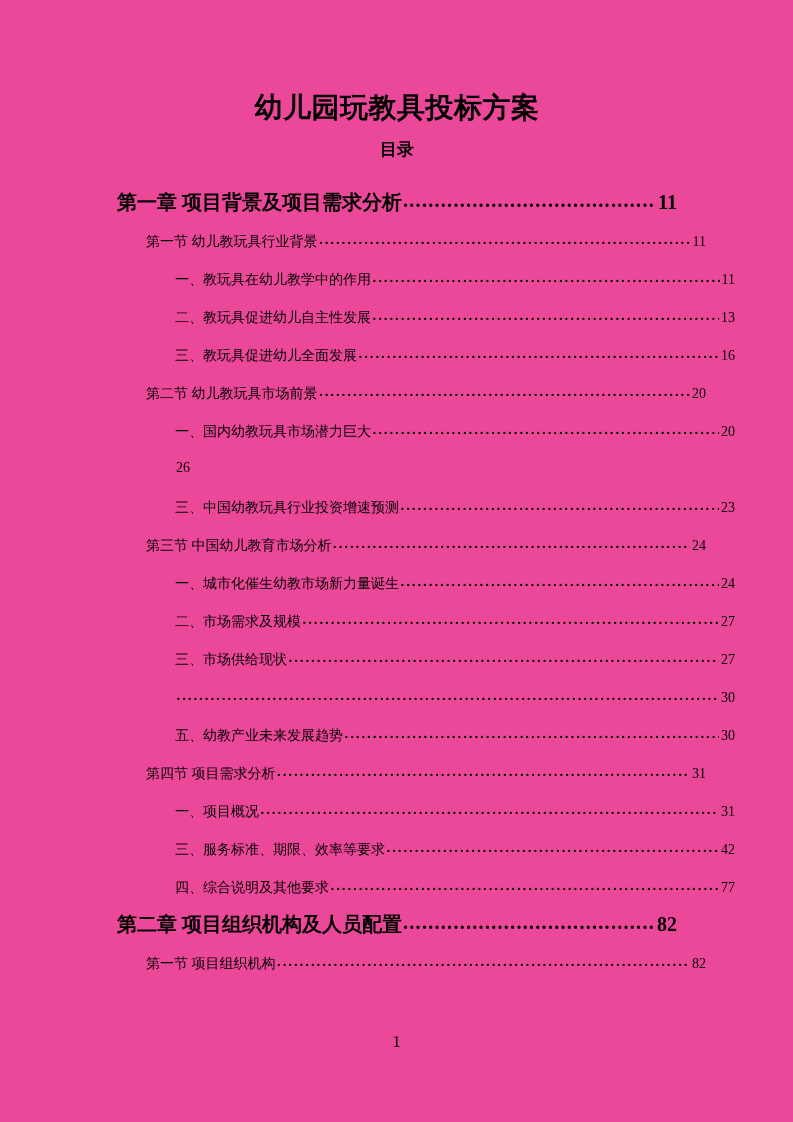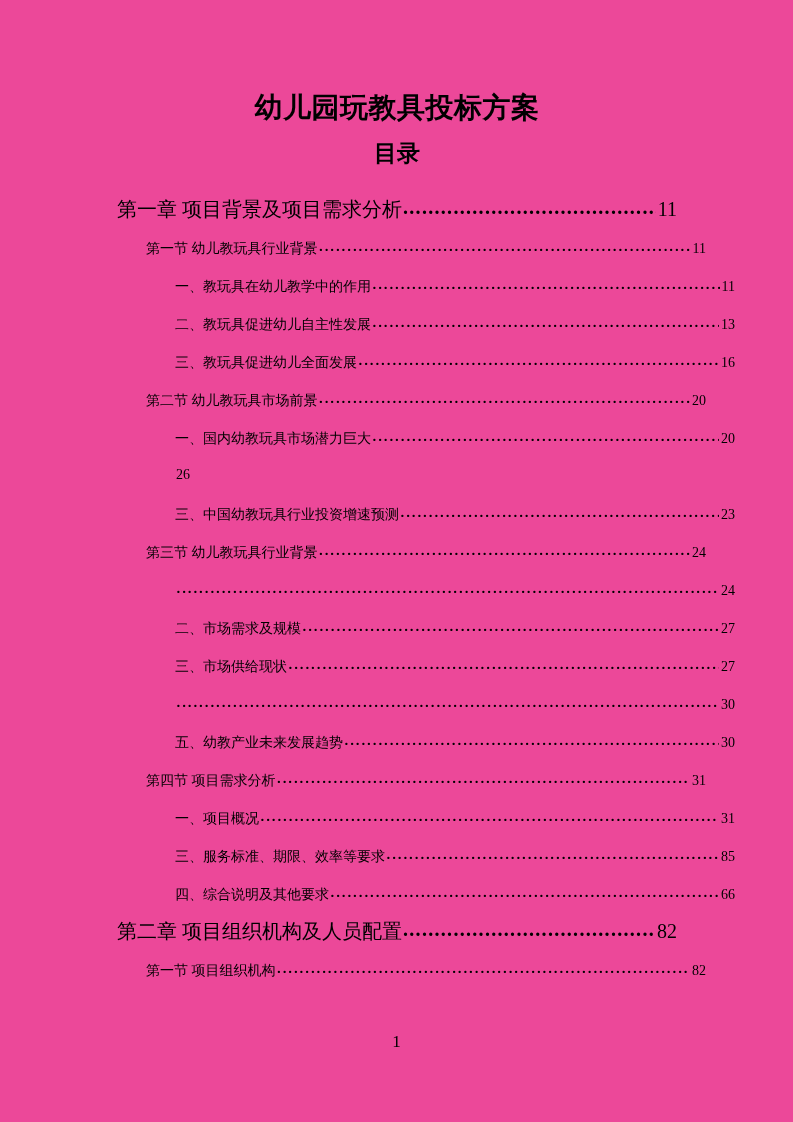--- a/index.html
+++ b/index.html
@@ -40,21 +40,21 @@
     line-height: 1.15;
     letter-spacing: 0.5px;
     margin: 0;
     padding-top: 92px;
     white-space: nowrap;
   }
 
   .toc-heading {
     text-align: center;
     font-weight: bold;
-    font-size: 23px;
+    font-size: 17px;
     line-height: 1.2;
     margin: 0;
     padding-top: 16px;
   }
 
   
   .toc {
     margin: 0;
     padding: 0;
     list-style: none;
@@ -96,21 +96,21 @@
   }
 
   .toc-row .pageno {
     flex: 0 0 auto;
     text-align: center;
     padding-left: 1px;
   }
 
   
   .lvl-1 {
-    font-weight: normal;
+    font-weight: bold;
     padding-left: 0;
     font-size: 20px;
   }
   .lvl-1 .leader {
     font-weight: bold;
     letter-spacing: 1.3px;
     font-size: 20px;
   }
 
   
@@ -184,25 +184,26 @@
         </li>
         <li class="toc-row lvl-3 no-leader">
           <span class="pageno">26</span>
         </li>
         <li class="toc-row lvl-3">
           <span class="label">三、中国幼教玩具行业投资增速预测</span>
           <span class="leader"></span>
           <span class="pageno">23</span>
         </li>
         <li class="toc-row lvl-2">
-          <span class="label">第三节  幼儿教玩具行业背景</span>
+          <span class="label">第三节  中国幼儿教育市场分析</span>
           <span class="leader"></span>
           <span class="pageno">24</span>
         </li>
         <li class="toc-row lvl-3">
+          <span class="label">一、城市化催生幼教市场新力量诞生</span>
           <span class="leader"></span>
           <span class="pageno">24</span>
         </li>
         <li class="toc-row lvl-3">
           <span class="label">二、市场需求及规模</span>
           <span class="leader"></span>
           <span class="pageno">27</span>
         </li>
         <li class="toc-row lvl-3">
           <span class="label">三、市场供给现状</span>
@@ -224,26 +225,26 @@
           <span class="pageno">31</span>
         </li>
         <li class="toc-row lvl-3">
           <span class="label">一、项目概况</span>
           <span class="leader"></span>
           <span class="pageno">31</span>
         </li>
         <li class="toc-row lvl-3">
           <span class="label">三、服务标准、期限、效率等要求</span>
           <span class="leader"></span>
-          <span class="pageno">85</span>
+          <span class="pageno">42</span>
         </li>
         <li class="toc-row lvl-3">
           <span class="label">四、综合说明及其他要求</span>
           <span class="leader"></span>
-          <span class="pageno">66</span>
+          <span class="pageno">77</span>
         </li>
         <li class="toc-row lvl-1">
           <span class="label">第二章  项目组织机构及人员配置</span>
           <span class="leader"></span>
           <span class="pageno">82</span>
         </li>
         <li class="toc-row lvl-2">
           <span class="label">第一节  项目组织机构</span>
           <span class="leader"></span>
           <span class="pageno">82</span>

